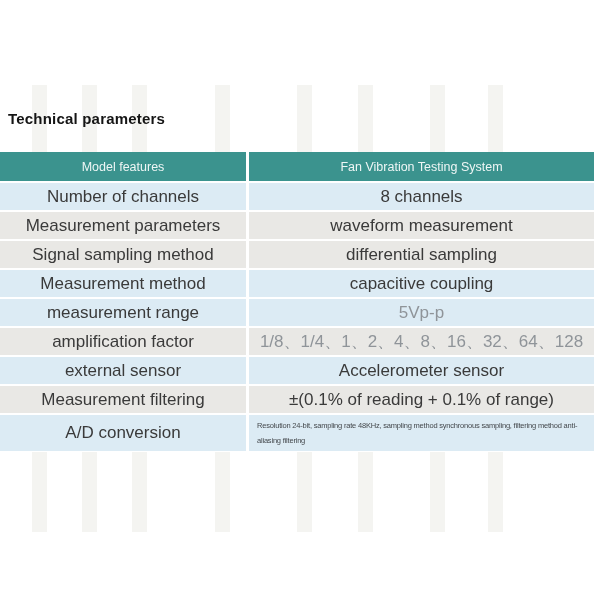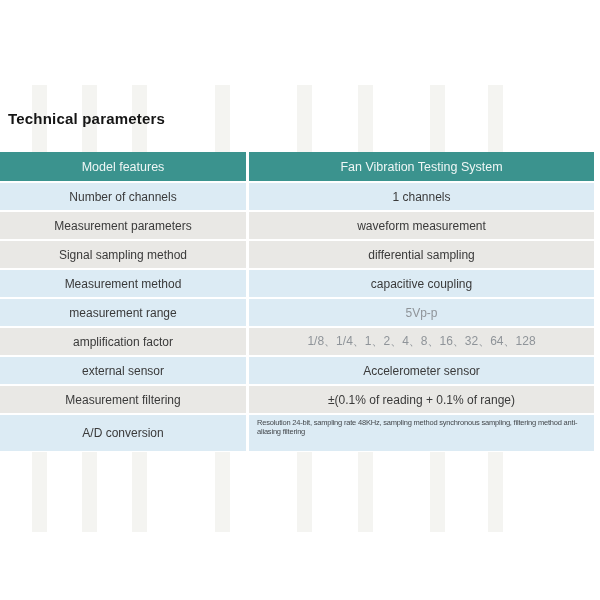--- a/index.html
+++ b/index.html
@@ -32,29 +32,29 @@
     display:flex;height:29px;margin-bottom:2px;
     background:var(--header-teal,#3b938e);
   }
   .thead .cell{color:var(--header-text,#eef6f5);font-size:12.5px;border-radius:13px;}
   .row{display:flex;height:27px;margin-bottom:2px;}
   .row.blue{background:var(--row-blue,#dcebf4);}
   .row.gray{background:var(--row-gray,#e9e8e5);}
   .row.tall{height:36px;margin-bottom:16px;}
   .cell{
     display:flex;align-items:center;justify-content:center;
-    font-size:12px;color:var(--body-text,#3a3a3a);
+    font-size:17px;color:var(--body-text,#3a3a3a);
   }
   .label-cell{width:246px;}
   .value-cell{flex:1;min-width:0;}
   .divider{width:3px;background:#ffffff;}
   .value-cell.muted{color:var(--muted-text,#8f9499);}
   .value-cell.small{
     display:block;text-align:left;
-    font-size:7.5px;letter-spacing:-0.2px;line-height:9px;
+    font-size:7.5px;letter-spacing:-0.2px;line-height:15px;
     padding:3px 12px 0 8px;color:#44484c;
   }
 </style>
 </head>
 <body>
 
 <div class="canvas">
   <div class="stripes stripes-top"></div>
   <div class="stripes stripes-bottom"></div>
 
@@ -63,21 +63,21 @@
   <div class="spec-table">
     <div class="thead">
       <div class="cell label-cell">Model features</div>
       <div class="divider"></div>
       <div class="cell value-cell">Fan Vibration Testing System</div>
     </div>
     <div id="rows">
         <div class="row blue">
           <div class="cell label-cell">Number of channels</div>
           <div class="divider"></div>
-          <div class="cell value-cell">1 channels</div>
+          <div class="cell value-cell">8 channels</div>
         </div>
         <div class="row gray">
           <div class="cell label-cell">Measurement parameters</div>
           <div class="divider"></div>
           <div class="cell value-cell">waveform measurement</div>
         </div>
         <div class="row gray">
           <div class="cell label-cell">Signal sampling method</div>
           <div class="divider"></div>
           <div class="cell value-cell">differential sampling</div>

